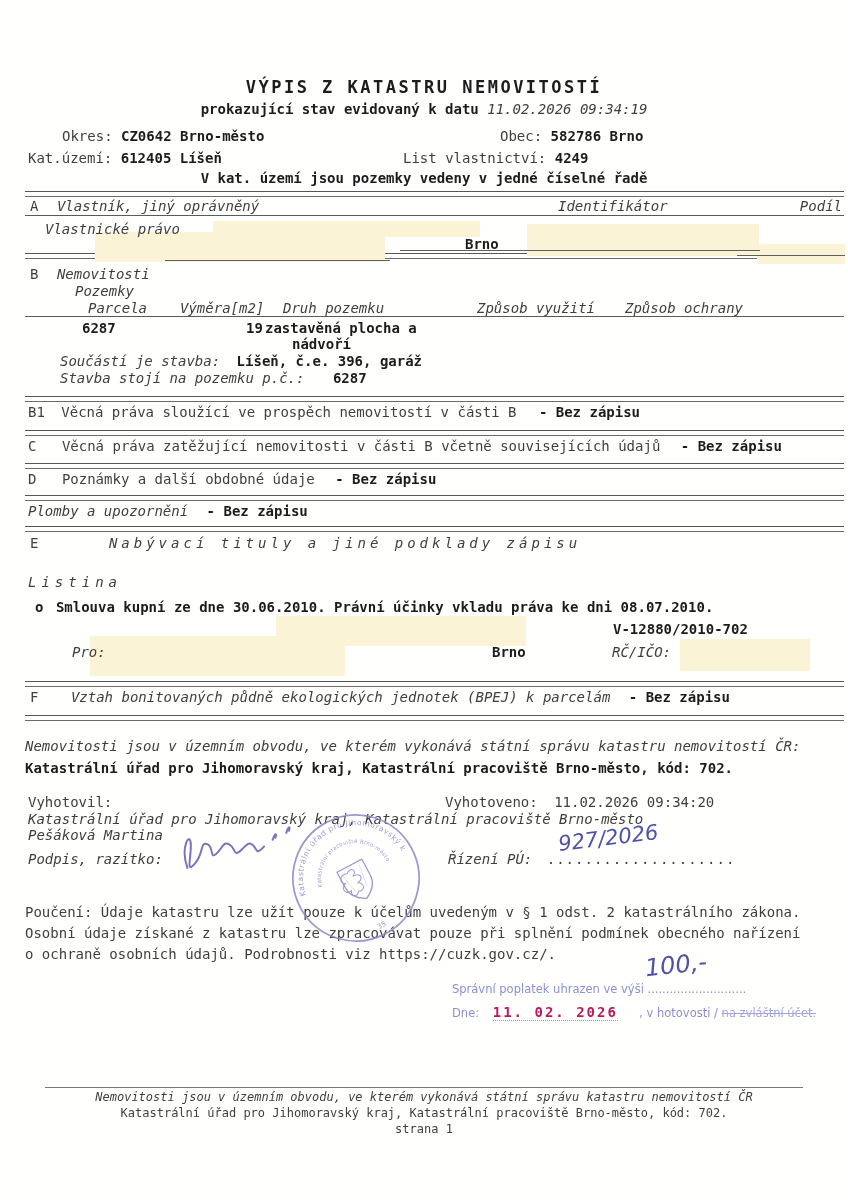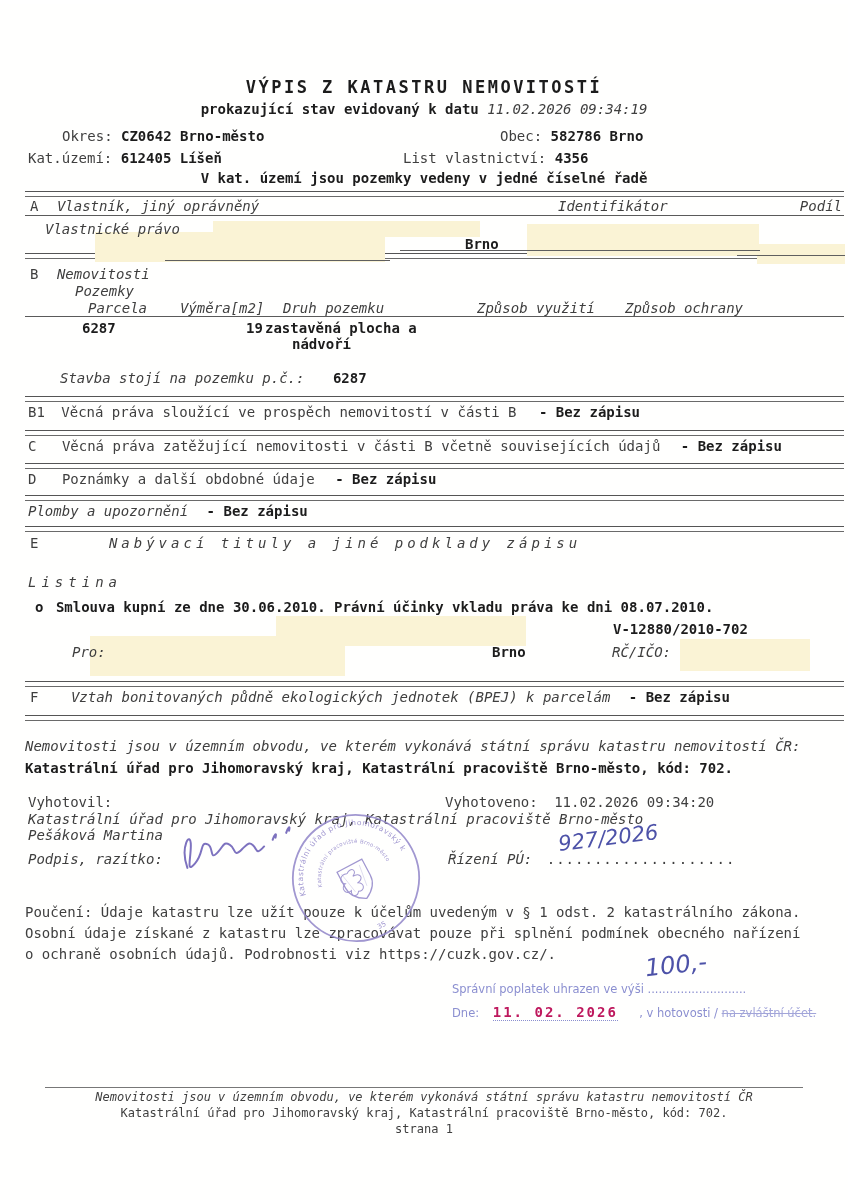--- a/index.html
+++ b/index.html
@@ -42,21 +42,21 @@
   <div class="abs" style="left:500px;top:124px;">
     <span>Obec:</span>
     <span class="b">582786 Brno</span>
   </div>
   <div class="abs" style="left:28px;top:146px;">
     <span>Kat.území:</span>
     <span class="b">612405 Líšeň</span>
   </div>
   <div class="abs" style="left:403px;top:146px;">
     <span>List vlastnictví:</span>
-    <span class="b">4356</span>
+    <span class="b">4249</span>
   </div>
   <div class="abs c b" style="top:166px;">V kat. území jsou pozemky vedeny v jedné číselné řadě</div>
 
   <div class="hr2" style="top:187px;"></div>
   <div class="abs" style="left:30px;top:194px;">
     <span>A</span>
     <span class="i" style="margin-left:10px;">Vlastník, jiný oprávněný</span>
   </div>
   <div class="abs i" style="left:558px;top:194px;">Identifikátor</div>
   <div class="abs i" style="right:6px;top:194px;">Podíl</div>
@@ -85,20 +85,24 @@
   <div class="abs i" style="left:283px;top:296px;">Druh pozemku</div>
   <div class="abs i" style="left:477px;top:296px;">Způsob využití</div>
   <div class="abs i" style="left:625px;top:296px;">Způsob ochrany</div>
   <div class="hr1" style="top:312px;"></div>
 
   <div class="abs b" style="left:82px;top:316px;">6287</div>
   <div class="abs b" style="left:246px;top:316px;">19</div>
   <div class="abs b" style="left:265px;top:316px;">zastavěná plocha a</div>
   <div class="abs b" style="left:292px;top:332px;">nádvoří</div>
 
+  <div class="abs" style="left:60px;top:349px;">
+    <span class="i">Součástí je stavba:</span>
+    <span class="b" style="margin-left:8px;">Líšeň, č.e. 396, garáž</span>
+  </div>
   <div class="abs" style="left:60px;top:366px;">
     <span class="i">Stavba stojí na pozemku p.č.:</span>
     <span class="b" style="margin-left:20px;">6287</span>
   </div>
 
   <div class="hr2" style="top:392px;"></div>
   <div class="abs" style="left:28px;top:400px;">
     <span>B1</span>
     <span style="margin-left:8px;">Věcná práva sloužící ve prospěch nemovitostí v části B</span>
     <span class="b" style="margin-left:14px;"><span>-</span> <span>Bez zápisu</span></span>

